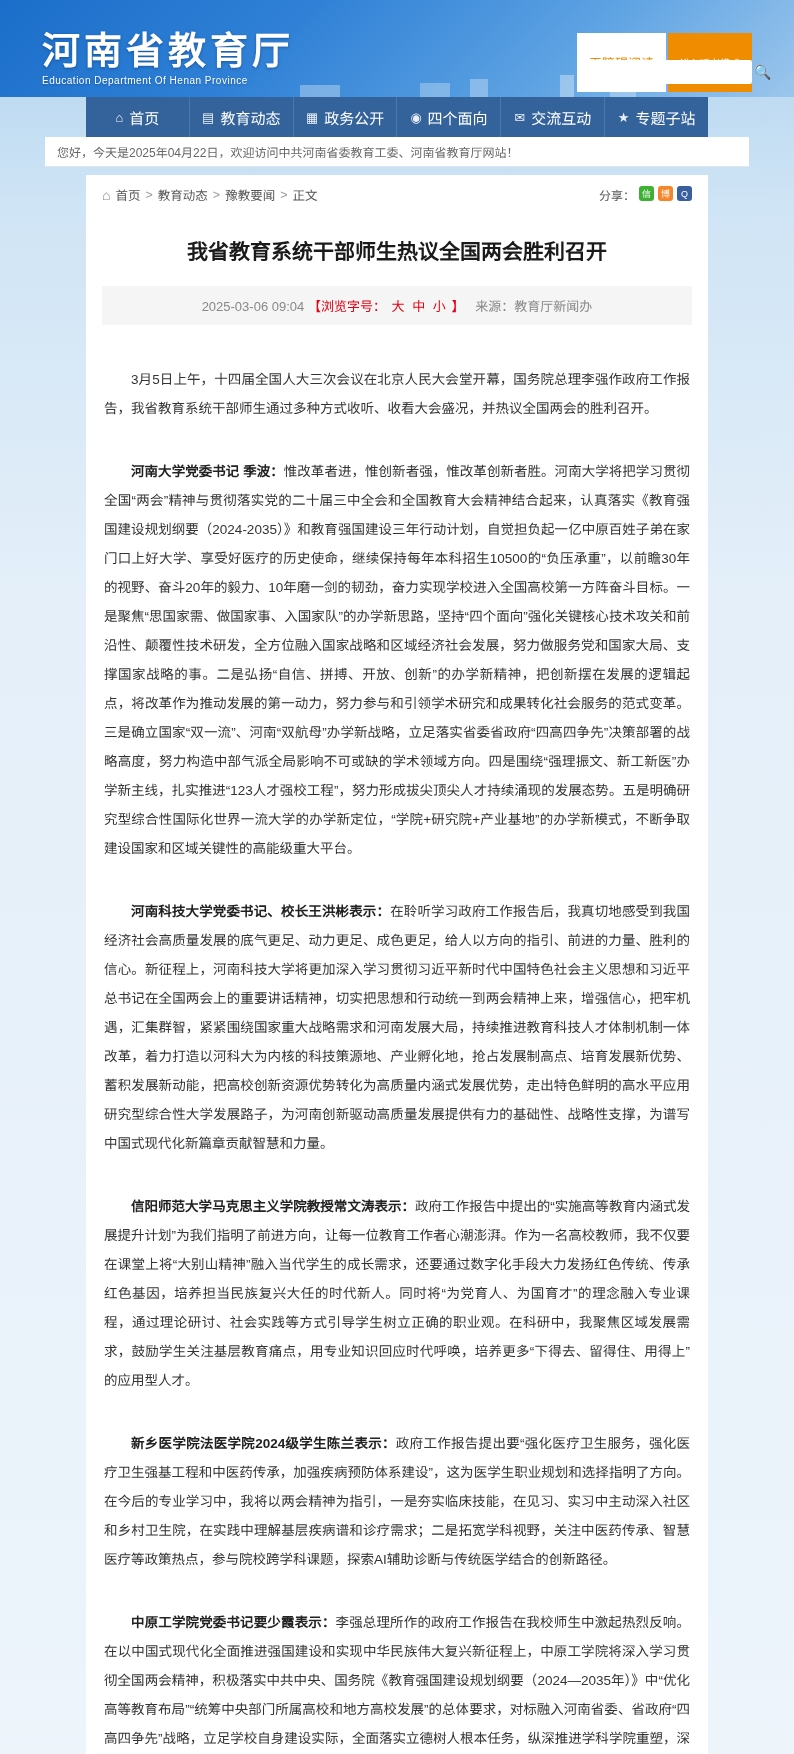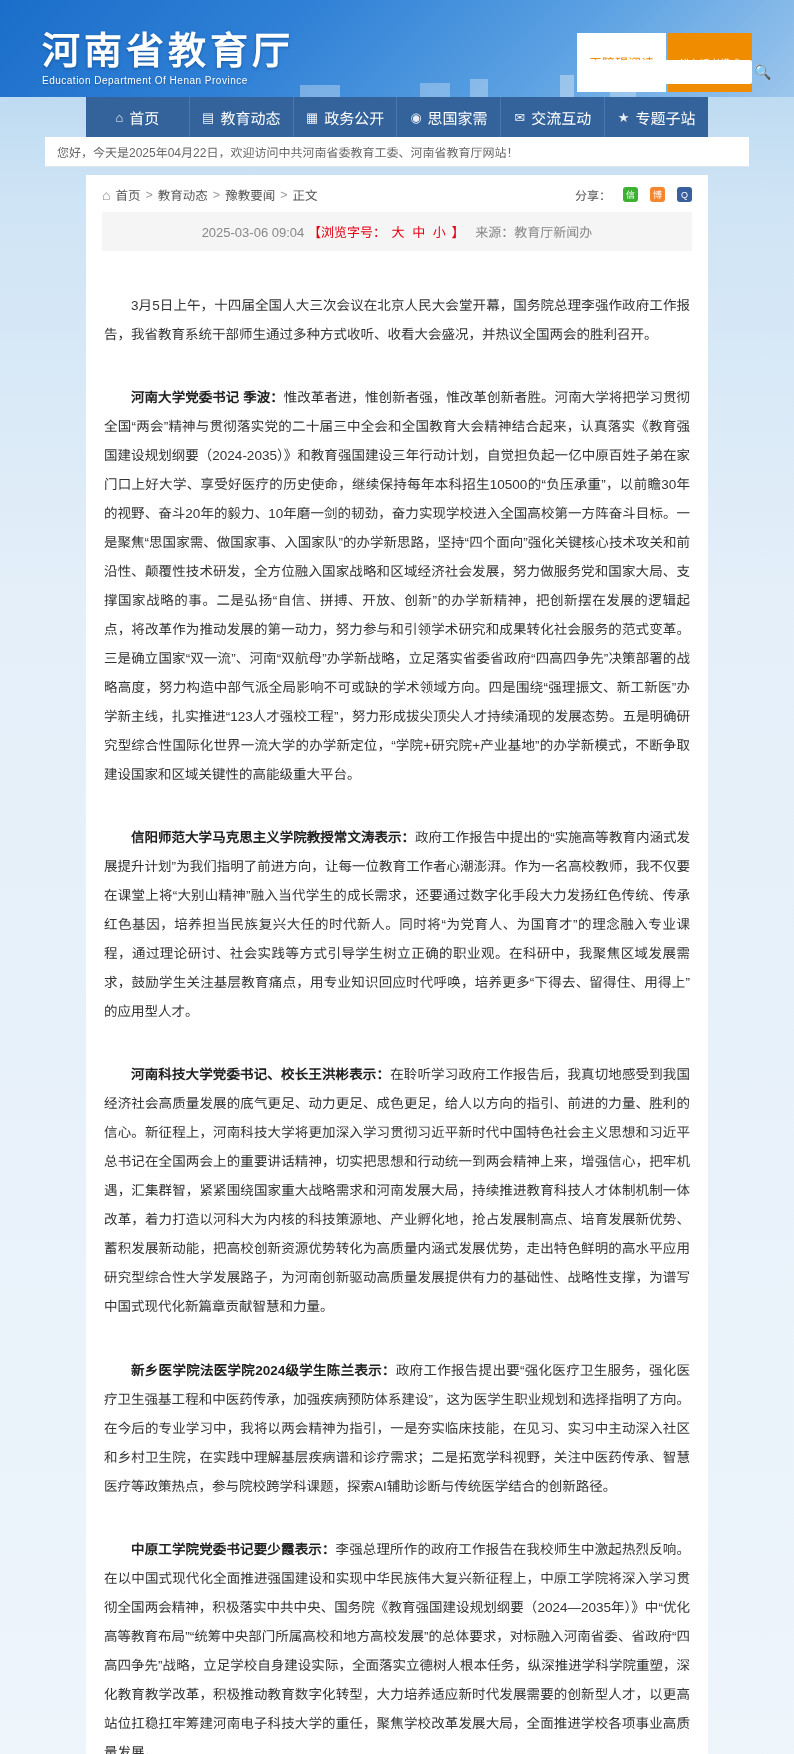--- a/index.html
+++ b/index.html
@@ -46,21 +46,21 @@
   .nav-item .nicon { font-size:13px; opacity:.9; }
   
   .welcome-bar { width:704px; margin:0 auto; background:#fff; font-size:12px; color:#666; padding:6px 12px; border-bottom:1px solid #dfe8f0; }
   
   .content-card { width:622px; margin:8px auto 0; background:#fff; min-height:1430px; padding:0 14px 40px; }
   .crumb-row { display:flex; align-items:center; justify-content:space-between; padding:10px 2px 8px; font-size:12.5px; color:#555; }
   .crumbs { display:flex; align-items:center; gap:5px; }
   .crumb-home { color:#888; font-size:14px; }
   .crumb-link { color:#555; text-decoration:none; cursor:pointer; }
   .crumb-sep { color:#999; }
-  .share-box { display:flex; align-items:center; gap:12px; font-size:12px; color:#555;margin-left:16px; }
+  .share-box { display:flex; align-items:flex-start; gap:4px; font-size:12px; color:#555;margin-left:16px; }
   .share-ico { width:15px; height:15px; border-radius:3px; display:inline-flex; align-items:center; justify-content:center; color:#fff; font-size:9px; cursor:pointer; }
   .share-wechat { background:#3eb135; }
   .share-weibo  { background:#f7852b; }
   .share-qq     { background:#3a5f9f; }
   
   .article-title { text-align:center; font-size:21px; font-weight:bold; color:#1a1a1a; margin:24px 30px 18px; line-height:1.5; }
   .meta-bar { background:#f5f5f5; text-align:center; font-size:13px; color:#888; padding:10px 0; margin:0 2px; }
   .meta-red { color:#e50012; }
   .size-link { color:#e50012; cursor:pointer; margin:0 2px; text-decoration:none; }
   .article-body { padding:6px 4px 0; }
@@ -96,21 +96,21 @@
   <a class="nav-item">
     <span class="nicon">▤</span>
     <span>教育动态</span>
   </a>
   <a class="nav-item">
     <span class="nicon">▦</span>
     <span>政务公开</span>
   </a>
   <a class="nav-item">
     <span class="nicon">◉</span>
-    <span>思国家需</span>
+    <span>四个面向</span>
   </a>
   <a class="nav-item">
     <span class="nicon">✉</span>
     <span>交流互动</span>
   </a>
   <a class="nav-item">
     <span class="nicon">★</span>
     <span>专题子站</span>
   </a>
 </nav>
@@ -131,34 +131,35 @@
       <span>正文</span>
     </div>
     <div class="share-box">
       <span>分享：</span>
       <span class="share-ico share-wechat">信</span>
       <span class="share-ico share-weibo">博</span>
       <span class="share-ico share-qq">Q</span>
     </div>
   </div>
 
+  <h1 class="article-title">我省教育系统干部师生热议全国两会胜利召开</h1>
 
   <div class="meta-bar">
     <span>2025-03-06 09:04</span>
     <span class="meta-red">【浏览字号：</span>
     <a class="size-link">大</a>
     <a class="size-link">中</a>
     <a class="size-link">小</a>
     <span class="meta-red">】</span>
     &nbsp;
     <span>来源：</span><span>教育厅新闻办</span>
   </div>
 
   <div class="article-body">
       <p class="para">3月5日上午，十四届全国人大三次会议在北京人民大会堂开幕，国务院总理李强作政府工作报告，我省教育系统干部师生通过多种方式收听、收看大会盛况，并热议全国两会的胜利召开。</p>
       <p class="para"><b>河南大学党委书记 季波：</b>惟改革者进，惟创新者强，惟改革创新者胜。河南大学将把学习贯彻全国“两会”精神与贯彻落实党的二十届三中全会和全国教育大会精神结合起来，认真落实《教育强国建设规划纲要（2024-2035）》和教育强国建设三年行动计划，自觉担负起一亿中原百姓子弟在家门口上好大学、享受好医疗的历史使命，继续保持每年本科招生10500的“负压承重”，以前瞻30年的视野、奋斗20年的毅力、10年磨一剑的韧劲，奋力实现学校进入全国高校第一方阵奋斗目标。一是聚焦“思国家需、做国家事、入国家队”的办学新思路，坚持“四个面向”强化关键核心技术攻关和前沿性、颠覆性技术研发，全方位融入国家战略和区域经济社会发展，努力做服务党和国家大局、支撑国家战略的事。二是弘扬“自信、拼搏、开放、创新”的办学新精神，把创新摆在发展的逻辑起点，将改革作为推动发展的第一动力，努力参与和引领学术研究和成果转化社会服务的范式变革。三是确立国家“双一流”、河南“双航母”办学新战略，立足落实省委省政府“四高四争先”决策部署的战略高度，努力构造中部气派全局影响不可或缺的学术领域方向。四是围绕“强理振文、新工新医”办学新主线，扎实推进“123人才强校工程”，努力形成拔尖顶尖人才持续涌现的发展态势。五是明确研究型综合性国际化世界一流大学的办学新定位，“学院+研究院+产业基地”的办学新模式，不断争取建设国家和区域关键性的高能级重大平台。</p>
+      <p class="para"><b>河南科技大学党委书记、校长王洪彬表示：</b>在聆听学习政府工作报告后，我真切地感受到我国经济社会高质量发展的底气更足、动力更足、成色更足，给人以方向的指引、前进的力量、胜利的信心。新征程上，河南科技大学将更加深入学习贯彻习近平新时代中国特色社会主义思想和习近平总书记在全国两会上的重要讲话精神，切实把思想和行动统一到两会精神上来，增强信心，把牢机遇，汇集群智，紧紧围绕国家重大战略需求和河南发展大局，持续推进教育科技人才体制机制一体改革，着力打造以河科大为内核的科技策源地、产业孵化地，抢占发展制高点、培育发展新优势、蓄积发展新动能，把高校创新资源优势转化为高质量内涵式发展优势，走出特色鲜明的高水平应用研究型综合性大学发展路子，为河南创新驱动高质量发展提供有力的基础性、战略性支撑，为谱写中国式现代化新篇章贡献智慧和力量。</p>
       <p class="para"><b>信阳师范大学马克思主义学院教授常文涛表示：</b>政府工作报告中提出的“实施高等教育内涵式发展提升计划”为我们指明了前进方向，让每一位教育工作者心潮澎湃。作为一名高校教师，我不仅要在课堂上将“大别山精神”融入当代学生的成长需求，还要通过数字化手段大力发扬红色传统、传承红色基因，培养担当民族复兴大任的时代新人。同时将“为党育人、为国育才”的理念融入专业课程，通过理论研讨、社会实践等方式引导学生树立正确的职业观。在科研中，我聚焦区域发展需求，鼓励学生关注基层教育痛点，用专业知识回应时代呼唤，培养更多“下得去、留得住、用得上”的应用型人才。</p>
-      <p class="para"><b>河南科技大学党委书记、校长王洪彬表示：</b>在聆听学习政府工作报告后，我真切地感受到我国经济社会高质量发展的底气更足、动力更足、成色更足，给人以方向的指引、前进的力量、胜利的信心。新征程上，河南科技大学将更加深入学习贯彻习近平新时代中国特色社会主义思想和习近平总书记在全国两会上的重要讲话精神，切实把思想和行动统一到两会精神上来，增强信心，把牢机遇，汇集群智，紧紧围绕国家重大战略需求和河南发展大局，持续推进教育科技人才体制机制一体改革，着力打造以河科大为内核的科技策源地、产业孵化地，抢占发展制高点、培育发展新优势、蓄积发展新动能，把高校创新资源优势转化为高质量内涵式发展优势，走出特色鲜明的高水平应用研究型综合性大学发展路子，为河南创新驱动高质量发展提供有力的基础性、战略性支撑，为谱写中国式现代化新篇章贡献智慧和力量。</p>
       <p class="para"><b>新乡医学院法医学院2024级学生陈兰表示：</b>政府工作报告提出要“强化医疗卫生服务，强化医疗卫生强基工程和中医药传承，加强疾病预防体系建设”，这为医学生职业规划和选择指明了方向。在今后的专业学习中，我将以两会精神为指引，一是夯实临床技能，在见习、实习中主动深入社区和乡村卫生院，在实践中理解基层疾病谱和诊疗需求；二是拓宽学科视野，关注中医药传承、智慧医疗等政策热点，参与院校跨学科课题，探索AI辅助诊断与传统医学结合的创新路径。</p>
       <p class="para"><b>中原工学院党委书记要少霞表示：</b>李强总理所作的政府工作报告在我校师生中激起热烈反响。在以中国式现代化全面推进强国建设和实现中华民族伟大复兴新征程上，中原工学院将深入学习贯彻全国两会精神，积极落实中共中央、国务院《教育强国建设规划纲要（2024—2035年）》中“优化高等教育布局”“统筹中央部门所属高校和地方高校发展”的总体要求，对标融入河南省委、省政府“四高四争先”战略，立足学校自身建设实际，全面落实立德树人根本任务，纵深推进学科学院重塑，深化教育教学改革，积极推动教育数字化转型，大力培养适应新时代发展需要的创新型人才，以更高站位扛稳扛牢筹建河南电子科技大学的重任，聚焦学校改革发展大局，全面推进学校各项事业高质量发展。</p>
     </div>
 
 </div>
 
 </body></html>

